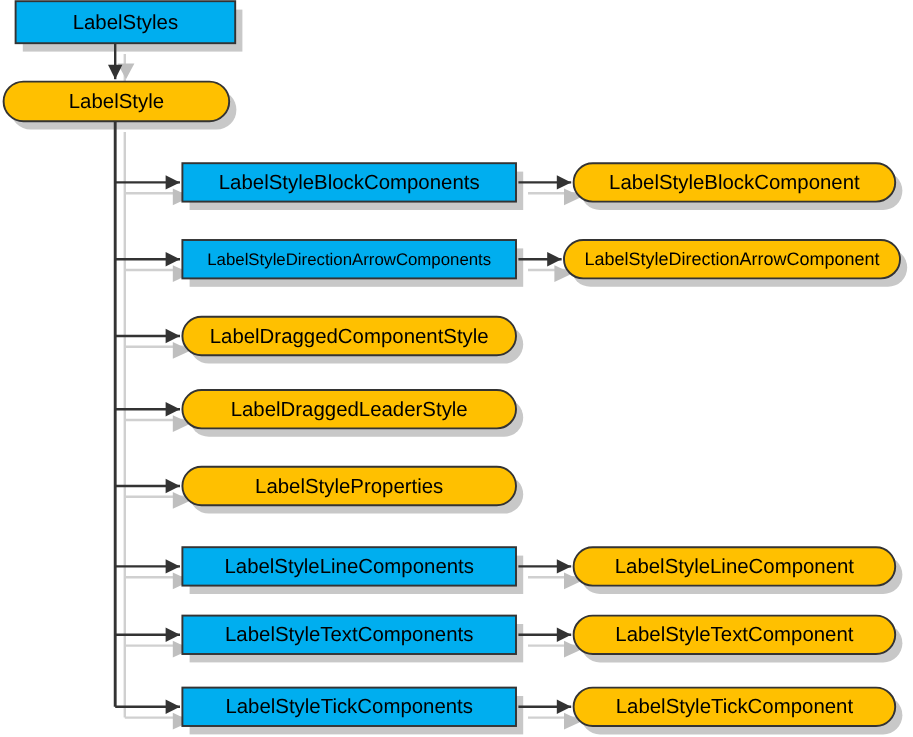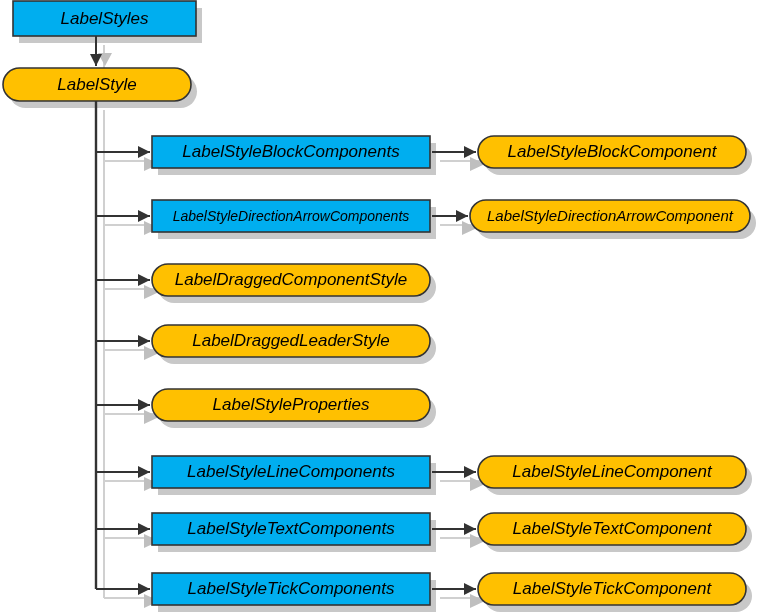--- a/index.html
+++ b/index.html
@@ -12,21 +12,20 @@
     height: 614px;
     position: relative;
     overflow: hidden;
     font-family: "Liberation Sans", sans-serif;
   }
   #diagram {
     position: absolute;
     left: 0; top: 0;
     width: 761px;
     height: 512px;
-    font-style: italic;
   }
   #diagram svg {
     display: block;
   }
   .node-label {
     font-family: "Liberation Sans", sans-serif;
     fill: #000000;
     dominant-baseline: middle;
     text-anchor: middle;
   }

